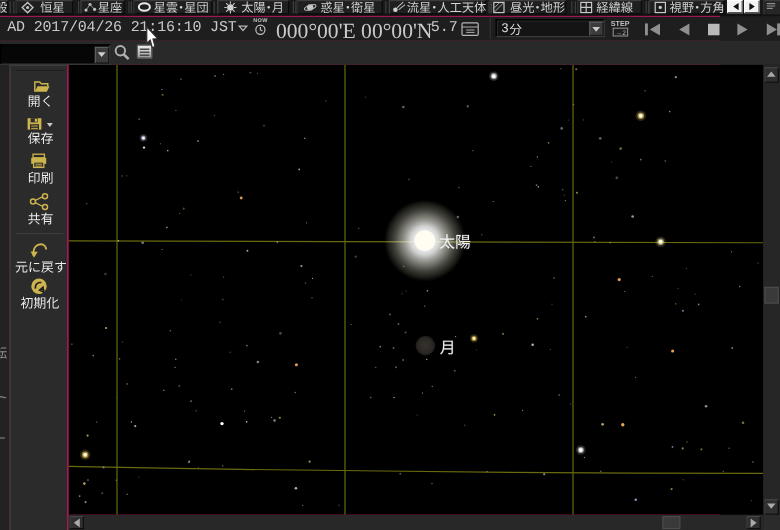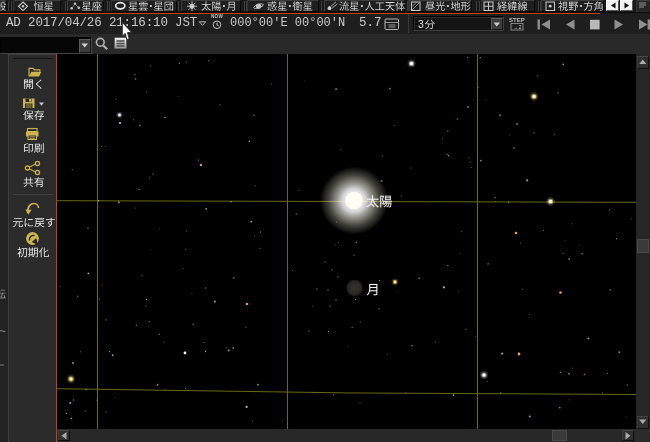--- a/index.html
+++ b/index.html
@@ -1,16 +1,16 @@
 <!DOCTYPE html>
 <html><head><meta charset="utf-8"><style>
 *{margin:0;padding:0;box-sizing:border-box}
 html,body{width:650px;height:442px;background:#1a1a1a;overflow:hidden;
  font-family:"Liberation Sans",sans-serif}
-#root{position:absolute;left:0;top:0;width:600px;height:442px;background:#c2410c}
+#root{position:absolute;left:0;top:0;width:600px;height:442px;background:#be185d}
 .abs{position:absolute}
 </style></head><body>
 <div id="root">
     <svg width="0" height="0" style="position:absolute">
       <defs>
         <path id="k0" d="M230 311V75H280V311ZM206 581C231 539 253 482 260 445L311 466C303 503 281 559 253 600ZM539 800V671C539 607 529 531 455 474C471 465 498 442 509 429C590 494 606 591 606 669V734H761V574C761 519 766 503 780 490C794 478 815 473 835 473C845 473 872 473 885 473C900 473 920 476 931 482C944 487 954 498 959 514C965 529 968 572 970 609C951 614 927 626 914 638C913 599 912 570 910 556C908 545 904 538 900 536C896 533 887 532 878 532C870 532 857 532 850 532C844 532 838 533 834 536C830 539 830 550 830 569V800ZM823 335C796 260 754 196 703 142C652 198 612 263 585 335ZM485 403V335H576L523 322C554 236 597 159 653 96C589 43 514 4 436 -19C451 -34 469 -63 478 -82C560 -53 637 -12 704 44C767 -11 841 -54 928 -80C939 -61 959 -32 975 -18C890 4 817 42 756 93C827 169 883 266 914 389L867 405L853 403ZM350 641V415L170 396V641ZM233 840C226 801 211 744 196 702H109V390L36 383L44 319L109 327C109 208 101 59 34 -45C50 -52 77 -69 88 -80C159 32 170 204 170 334L350 354V-3C350 -15 346 -19 334 -19C323 -20 287 -20 246 -19C254 -36 264 -63 267 -80C325 -80 360 -79 384 -69C406 -58 413 -38 413 -3V361L460 366L459 427L413 422V702H266C280 738 298 782 313 824Z"></path>
         <path id="k1" d="M178 840V-79H251V840ZM81 647C74 566 56 456 29 390L91 368C118 441 136 557 141 639ZM260 656C288 598 319 521 331 475L389 504C376 548 343 623 314 679ZM383 786V717H942V786ZM352 45V-25H959V45ZM503 340H807V199H503ZM503 542H807V402H503ZM431 609V132H883V609Z"></path>
         <path id="k2" d="M242 594H758V504H242ZM242 739H758V651H242ZM169 799V444H835V799ZM233 443C193 355 123 268 50 212C68 201 99 179 113 165C148 195 184 234 217 277H462V182H182V121H462V12H65V-54H937V12H540V121H832V182H540V277H874V341H540V422H462V341H262C279 367 294 395 307 422Z"></path>
         <path id="k3" d="M755 606C735 485 687 390 605 330V623H532V228H255V161H532V12H190V-54H953V12H605V161H891V228H605V326C621 315 647 293 656 282C700 317 736 361 764 414C818 367 875 312 907 276L954 327C919 367 850 427 791 475C805 513 816 554 823 598ZM352 606C333 479 287 377 201 314C217 304 246 281 257 269C302 306 339 354 366 411C407 372 448 328 471 297L516 347C490 381 438 432 392 473C405 512 415 554 422 600ZM112 734V456C112 311 105 109 27 -35C45 -43 77 -64 91 -77C173 76 186 302 186 456V664H949V734H568V840H491V734Z"></path>
         <path id="k4" d="M168 318V259H830V318ZM196 549V497H408V549ZM175 434V382H407V434ZM586 434V382H828V434ZM586 549V497H801V549ZM108 10 115 -57 781 -35C803 -54 821 -72 835 -88L902 -52C852 3 751 78 671 128H947V188H53V128H305C283 89 257 47 231 12ZM606 96C640 75 676 50 710 23L314 14C341 48 370 89 396 128H667ZM76 669V453H144V610H460V360H533V610H855V453H925V669H533V741H868V801H131V741H460V669Z"></path>
@@ -83,21 +83,21 @@
     <div style="position:absolute;left:409.0px;top:1px;width:1px;height:10px;background:#3d3d3d"></div>
     <div style="position:absolute;left:476.0px;top:1px;width:1px;height:10px;background:#3d3d3d"></div>
     <div style="position:absolute;left:478.5px;top:1px;width:1px;height:10px;background:#3d3d3d"></div>
     <div style="position:absolute;left:537.5px;top:1px;width:1px;height:10px;background:#3d3d3d"></div>
     <div style="position:absolute;left:540.0px;top:1px;width:1px;height:10px;background:#3d3d3d"></div>
     <div style="position:absolute;left:606px;top:0;width:13px;height:11px;background:#f2f2f2;border:1px solid #888;border-top-color:#fff;border-left-color:#fff;border-bottom-color:#555;border-right-color:#555"></div>
     <div style="position:absolute;left:620px;top:0;width:13px;height:11px;background:#f2f2f2;border:1px solid #888;border-top-color:#fff;border-left-color:#fff;border-bottom-color:#555;border-right-color:#555"></div>
     <div style="position:absolute;left:636px;top:0;width:14px;height:12px;background:#262626;border-top:1px solid #3c3c3c;border-left:1px solid #343434"></div>
     <div style="position:absolute;left:0;top:14px;width:650px;height:20px;background:#1e1e1e"></div>
     <div style="position:absolute;left:6px;top:16px;width:200px;height:14px;font-family:'Liberation Mono',monospace;font-size:12.5px;color:#c9c9c9;letter-spacing:-0.15px;white-space:pre">AD 2017/04/26 21:16:10 JST</div>
-    <div style="position:absolute;left:230px;top:16px;width:140px;height:14px;font-family:Liberation Mono, monospace;font-size:12px;color:#c9c9c9;white-space:pre">000°00'E 00°00'N</div>
+    <div style="position:absolute;left:230px;top:16px;width:140px;height:14px;font-family:Liberation Serif, serif;font-size:18px;color:#c9c9c9;white-space:pre">000°00'E 00°00'N</div>
     <div style="position:absolute;left:359px;top:16px;width:30px;height:14px;font-family:'Liberation Mono',monospace;font-size:12.5px;color:#c9c9c9">5.7</div>
     <div style="position:absolute;left:408px;top:14px;width:1px;height:19px;background:#0a0a0a;border-right:1px solid #383838"></div>
     <div style="position:absolute;left:413px;top:16px;width:91px;height:15px;background:#141414;border:1px solid #000;border-bottom-color:#3c3c3c;border-right-color:#3c3c3c;box-shadow:inset 1px 1px 0 #2a2a2a"></div>
     <div style="position:absolute;left:418px;top:18px;width:12px;height:12px;font-family:'Liberation Sans';font-size:10.5px;color:#e0e0e0">3</div>
     <div style="position:absolute;left:491px;top:18px;width:11.5px;height:11.5px;background:#3c3c3c;border:1px solid #1a1a1a;border-top-color:#5a5a5a;border-left-color:#5a5a5a"></div>
     <div style="position:absolute;left:0;top:34px;width:650px;height:20px;background:#292929"></div>
     <div style="position:absolute;left:0px;top:37px;width:92px;height:17px;background:#060606;border:1px solid #000;border-bottom-color:#454545;border-right-color:#454545"></div>
     <div style="position:absolute;left:79px;top:38.5px;width:11.5px;height:14px;background:#3c3c3c;border:1px solid #161616;border-top-color:#5c5c5c;border-left-color:#5c5c5c"></div>
     <div style="position:absolute;left:114px;top:37px;width:13px;height:12px;background:linear-gradient(180deg,#f0f0f0,#9a9a9a);border:1px solid #666;border-radius:1px"></div>
     <div style="position:absolute;left:0;top:54px;width:8px;height:388px;background:#222222"></div>

